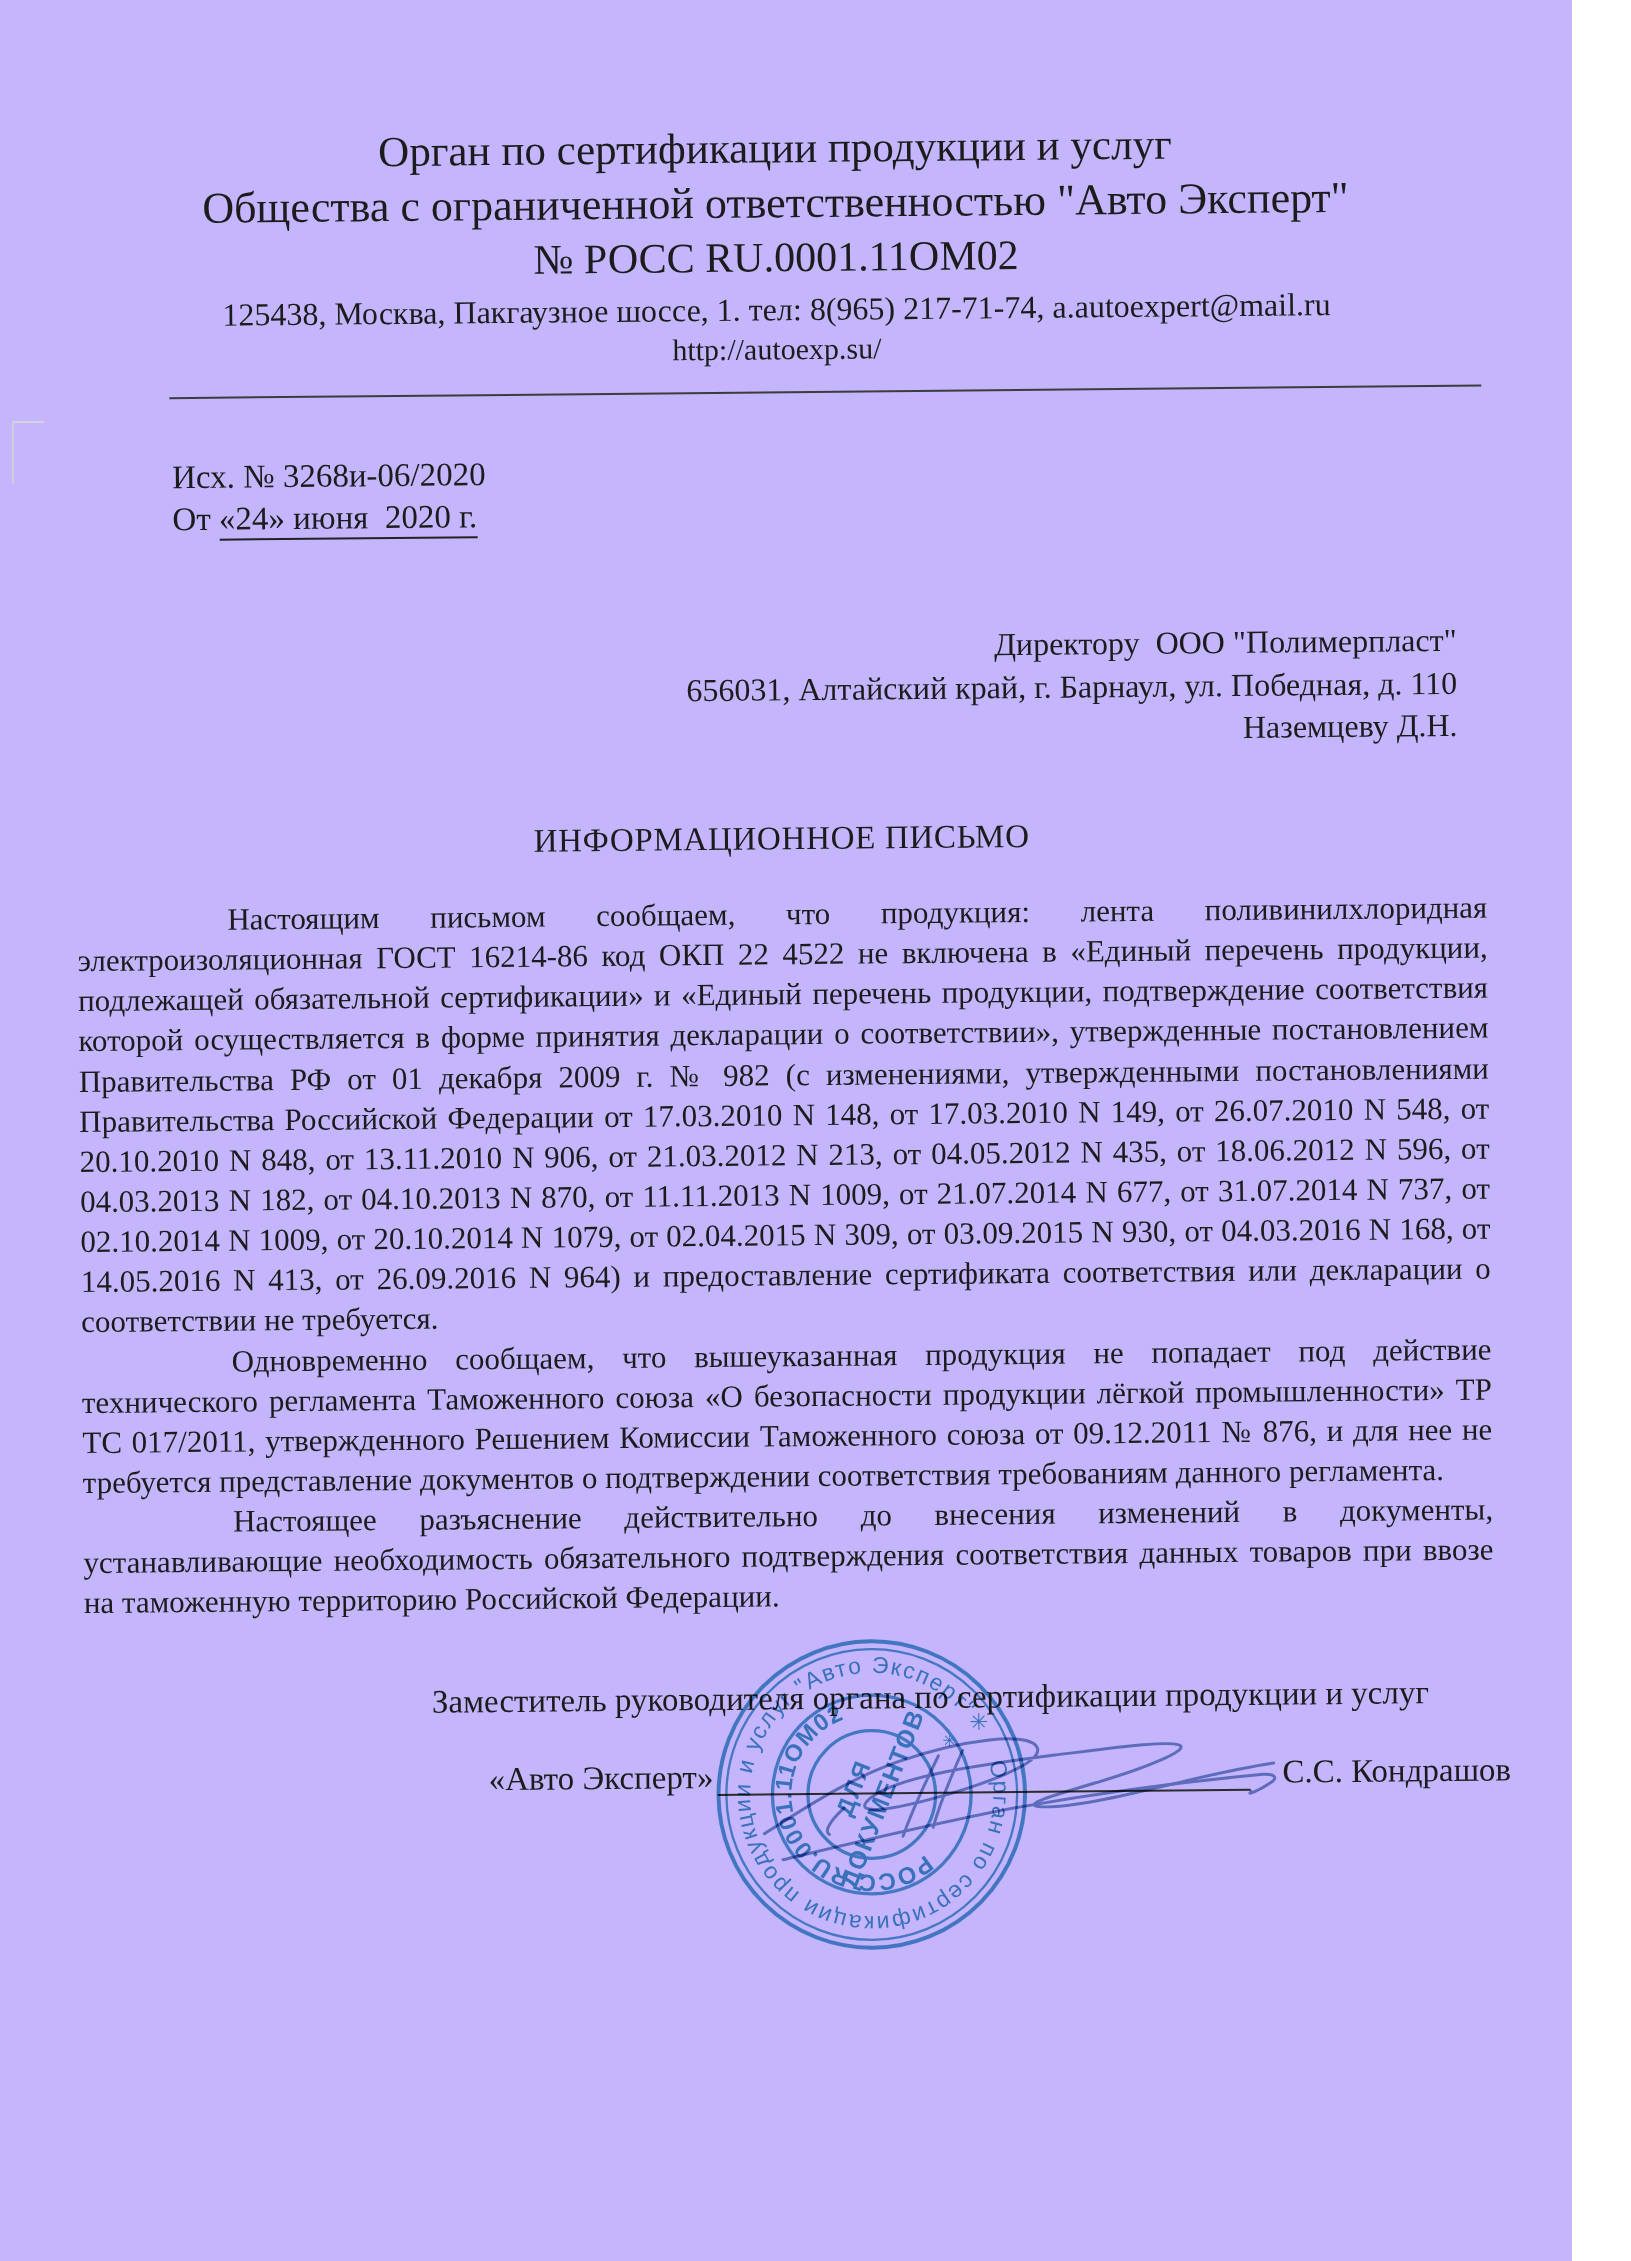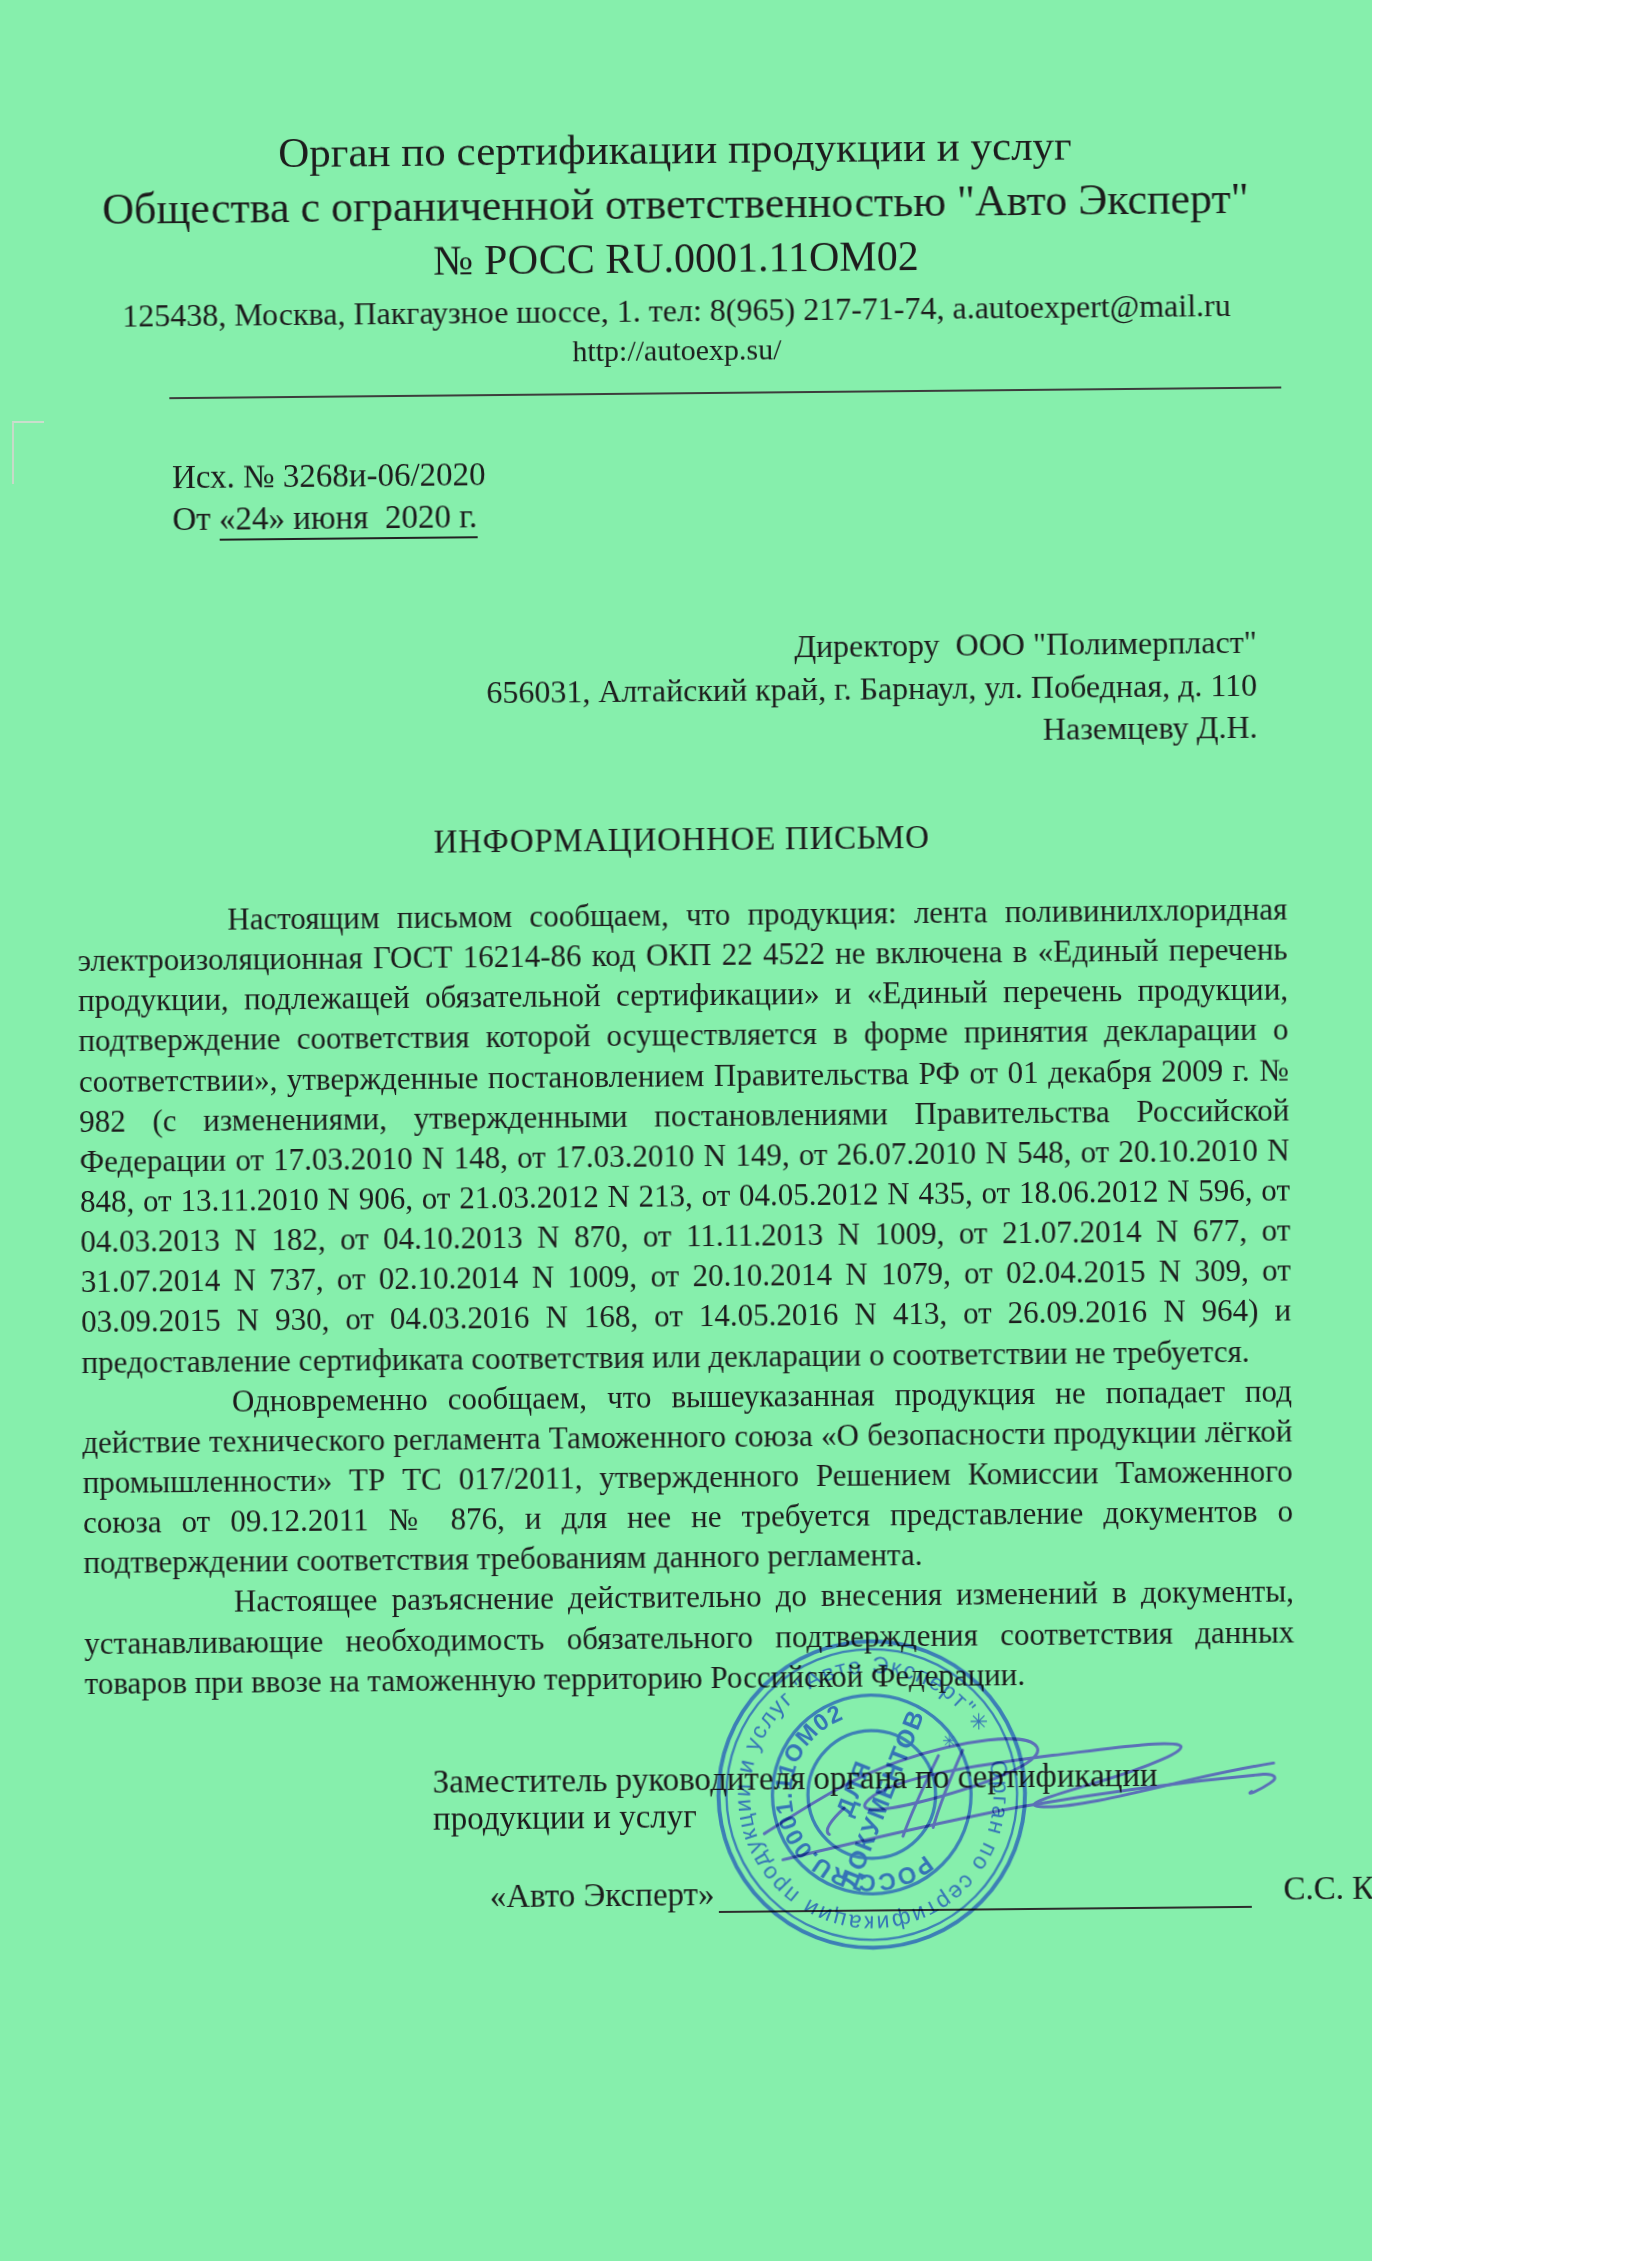--- a/index.html
+++ b/index.html
@@ -1,20 +1,20 @@
 <!DOCTYPE html>
 <html lang="ru" style="font-size:10.5px"><head>
 <meta charset="utf-8">
 <style>
   html,body { margin:0; padding:0; }
   body { background:#ffffff; }
   .page {
     position:relative;
-    width:1372px; height:2261px;
-    background:#86efac;
+    width:1572px; height:2261px;
+    background:#c4b5fd;
     overflow:hidden;
     font-family:"Liberation Serif","DejaVu Serif",serif;
     color:#1c1c1c;
   }
   
   .scan {
     position:absolute; inset:0;
     transform:rotate(-0.55deg);
     transform-origin:816px 987px;
   }

